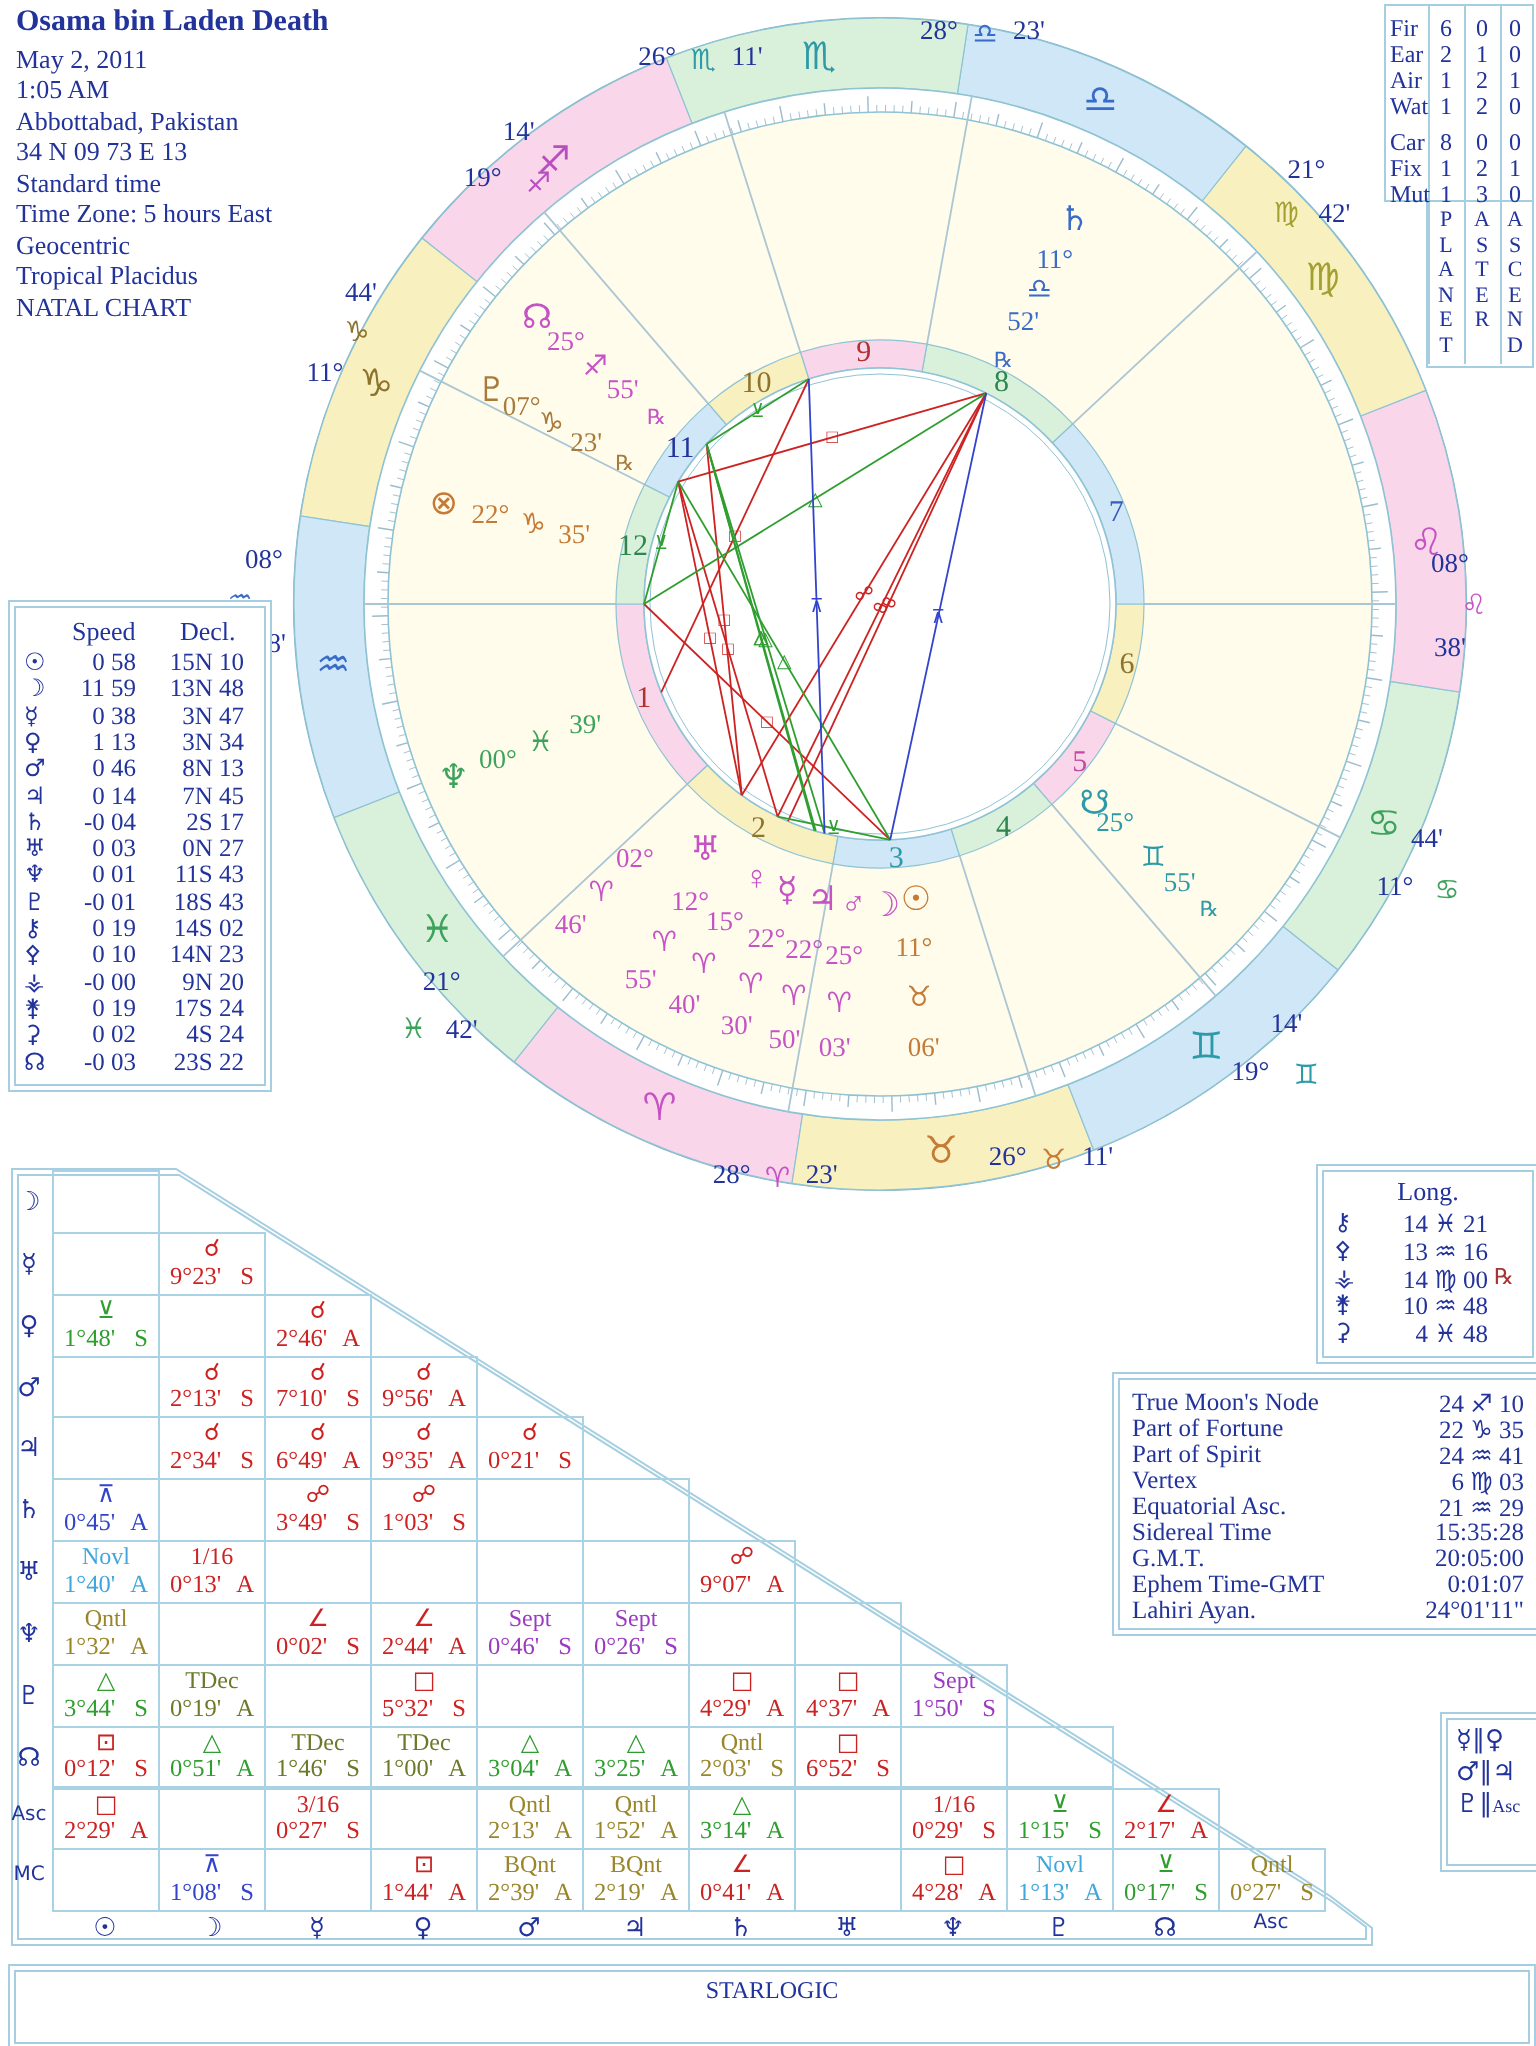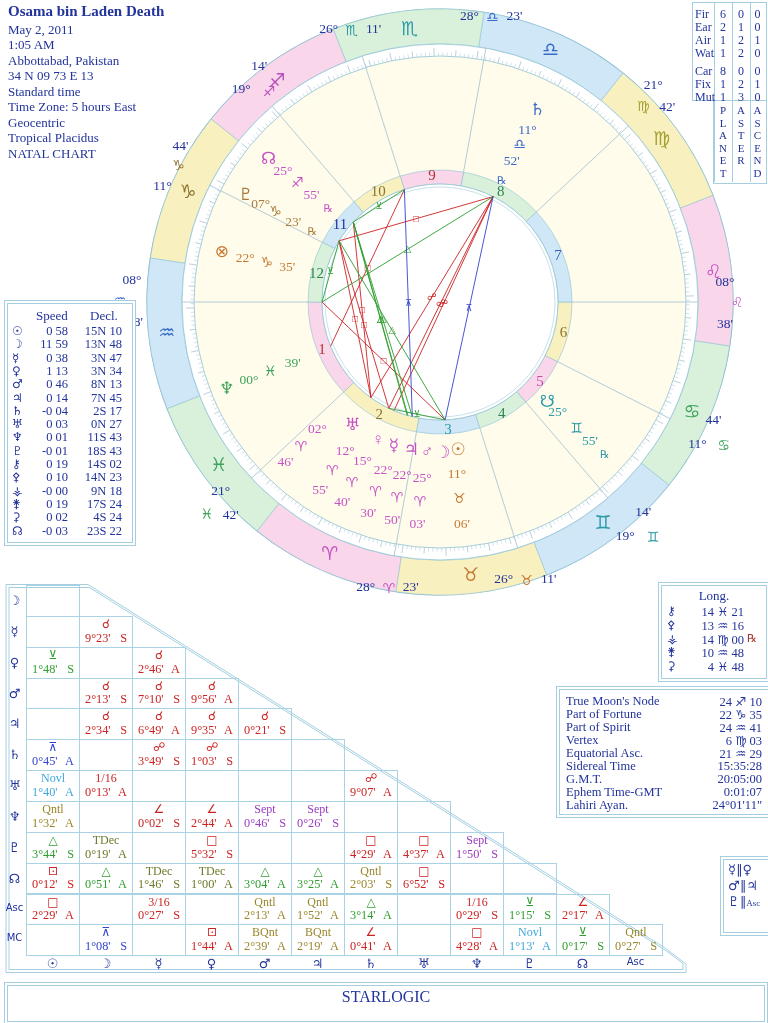--- a/index.html
+++ b/index.html
@@ -689,21 +689,21 @@
       <div style="position: absolute; left: 18px; top: 139.7px; width: 42px; text-align: right; font-size: 12.5px;">-0 01</div>
       <div style="position: absolute; left: 62px; top: 139.7px; width: 52px; text-align: right; font-size: 12.5px;">18S 43</div>
       <div style="position: absolute; left: 4px; top: 153px; font-size: 12px; width: 14px;"><span class="g">⚷</span></div>
       <div style="position: absolute; left: 18px; top: 153px; width: 42px; text-align: right; font-size: 12.5px;">0 19</div>
       <div style="position: absolute; left: 62px; top: 153px; width: 52px; text-align: right; font-size: 12.5px;">14S 02</div>
       <div style="position: absolute; left: 4px; top: 166.3px; font-size: 12px; width: 14px;"><span class="g">⚴</span></div>
       <div style="position: absolute; left: 18px; top: 166.3px; width: 42px; text-align: right; font-size: 12.5px;">0 10</div>
       <div style="position: absolute; left: 62px; top: 166.3px; width: 52px; text-align: right; font-size: 12.5px;">14N 23</div>
       <div style="position: absolute; left: 4px; top: 179.6px; font-size: 12px; width: 14px;"><span class="g">⚶</span></div>
       <div style="position: absolute; left: 18px; top: 179.6px; width: 42px; text-align: right; font-size: 12.5px;">-0 00</div>
-      <div style="position: absolute; left: 62px; top: 179.6px; width: 52px; text-align: right; font-size: 12.5px;">9N 18</div>
+      <div style="position: absolute; left: 62px; top: 179.6px; width: 52px; text-align: right; font-size: 12.5px;">9N 20</div>
       <div style="position: absolute; left: 4px; top: 192.9px; font-size: 12px; width: 14px;"><span class="g">⚵</span></div>
       <div style="position: absolute; left: 18px; top: 192.9px; width: 42px; text-align: right; font-size: 12.5px;">0 19</div>
       <div style="position: absolute; left: 62px; top: 192.9px; width: 52px; text-align: right; font-size: 12.5px;">17S 24</div>
       <div style="position: absolute; left: 4px; top: 206.2px; font-size: 12px; width: 14px;"><span class="g">⚳</span></div>
       <div style="position: absolute; left: 18px; top: 206.2px; width: 42px; text-align: right; font-size: 12.5px;">0 02</div>
       <div style="position: absolute; left: 62px; top: 206.2px; width: 52px; text-align: right; font-size: 12.5px;">4S 24</div>
       <div style="position: absolute; left: 4px; top: 219.5px; font-size: 12px; width: 14px;"><span class="g">☊</span></div>
       <div style="position: absolute; left: 18px; top: 219.5px; width: 42px; text-align: right; font-size: 12.5px;">-0 03</div>
       <div style="position: absolute; left: 62px; top: 219.5px; width: 52px; text-align: right; font-size: 12.5px;">23S 22</div>
     </div>
@@ -1170,15 +1170,15 @@
     <div style="position: absolute; left: 344px; top: 956px; width: 53px; text-align: center; font-size: 13px; color: rgb(34, 51, 155);"><span class="g">♄</span></div>
     <div style="position: absolute; left: 397px; top: 956px; width: 53px; text-align: center; font-size: 13px; color: rgb(34, 51, 155);"><span class="g">♅</span></div>
     <div style="position: absolute; left: 450px; top: 956px; width: 53px; text-align: center; font-size: 13px; color: rgb(34, 51, 155);"><span class="g">♆</span></div>
     <div style="position: absolute; left: 503px; top: 956px; width: 53px; text-align: center; font-size: 13px; color: rgb(34, 51, 155);"><span class="g">♇</span></div>
     <div style="position: absolute; left: 556px; top: 956px; width: 53px; text-align: center; font-size: 13px; color: rgb(34, 51, 155);"><span class="g">☊</span></div>
     <div style="position: absolute; left: 609px; top: 956px; width: 53px; text-align: center; font-size: 10px; color: rgb(34, 51, 155);"><span class="g">Asc</span></div>
   </div>
 
 <div id="footer-box" class="dbox">
   <div class="dbox-in">
-    <div style="font-size:16px;margin-top:2px;">STARLOGIC</div>
+    <div style="font-size:12px;margin-top:2px;">STARLOGIC</div>
   </div>
 </div>
 
 </body></html>

